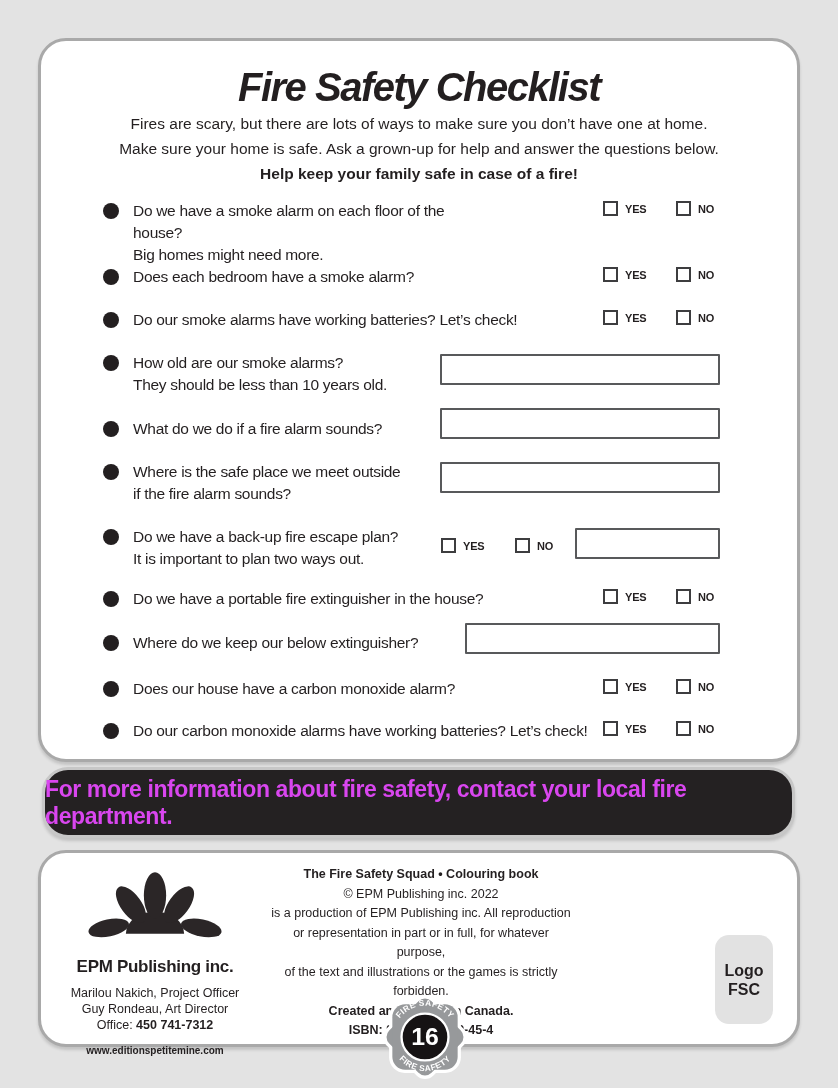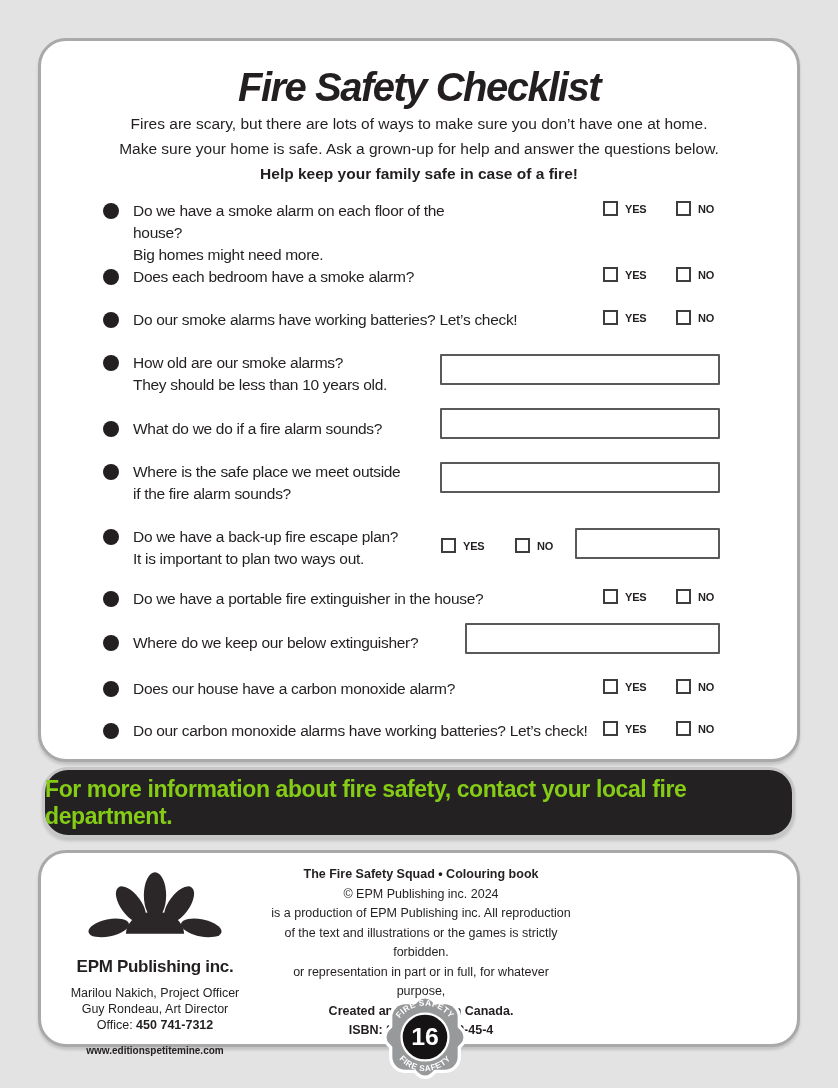--- a/index.html
+++ b/index.html
@@ -51,21 +51,21 @@
     background:#fff;
     font-family:"Liberation Sans", sans-serif; font-size:15px; padding:0 8px;
   }
   #info-banner {
     position:absolute; left:42px; top:767px; width:753px; height:71px;
     background:#242122; border:3px solid #c7c7c7; border-radius:26px;
     display:flex; align-items:center; justify-content:center;
     box-shadow:0 3px 3px rgba(0,0,0,0.14);
   }
   #info-banner .txt {
-    color:#84cc16; font-size:23px; font-weight:bold; letter-spacing:-0.4px;
+    color:#d946ef; font-size:23px; font-weight:bold; letter-spacing:-0.4px;
   }
   #footer-card { left:38px; top:850px; width:762px; height:197px; }
   #publisher-block { position:absolute; left:24px; top:14px; width:180px; text-align:center; }
   #publisher-name { font-size:17px; font-weight:bold; letter-spacing:-0.3px; margin-top:18px; }
   .pub-line { font-size:12.5px; line-height:16px; }
   #publisher-contact { margin-top:8px; }
   #publisher-site { margin-top:12px; font-size:10px; font-weight:bold; }
   #colophon { position:absolute; left:230px; top:12px; width:300px; text-align:center; }
   .col-line { font-size:12.5px; line-height:19.5px; }
   .col-line.b { font-weight:bold; }
@@ -253,28 +253,32 @@
     <div id="publisher-contact">
       <div class="pub-line">Marilou Nakich, Project Officer</div>
       <div class="pub-line">Guy Rondeau, Art Director</div>
       <div class="pub-line"><span>Office: </span><b>450 741-7312</b></div>
     </div>
     <div id="publisher-site">www.editionspetitemine.com</div>
   </div>
 
   <div id="colophon">
     <div class="col-line b">The Fire Safety Squad • Colouring book</div>
-    <div class="col-line">© EPM Publishing inc. 2024</div>
+    <div class="col-line">© EPM Publishing inc. 2022</div>
     <div class="col-line">is a production of EPM Publishing inc.  All reproduction</div>
+    <div class="col-line">or representation in part or in full, for whatever purpose,</div>
     <div class="col-line">of the text and illustrations or the games is strictly forbidden.</div>
-    <div class="col-line">or representation in part or in full, for whatever purpose,</div>
     <div class="col-line b">Created and printed in Canada.</div>
     <div class="col-line b">ISBN: 978-2-924699-45-4</div>
   </div>
 
+  <div id="fsc-box">
+    <div>Logo</div>
+    <div>FSC</div>
+  </div>
 </div>
 
 <div id="page-badge">
   <svg class="svg-fill" viewBox="0 0 100 100" aria-hidden="true">
 
     <rect x="14" y="14" width="72" height="72" rx="13" transform="rotate(45 50 50)" fill="#ffffff"></rect>
     <rect x="11" y="11" width="78" height="78" rx="17" fill="#ffffff"></rect>
 
     <rect x="17.5" y="17.5" width="65" height="65" rx="10" transform="rotate(45 50 50)" fill="#97999b"></rect>
     <rect x="14.5" y="14.5" width="71" height="71" rx="14" fill="#97999b"></rect>

